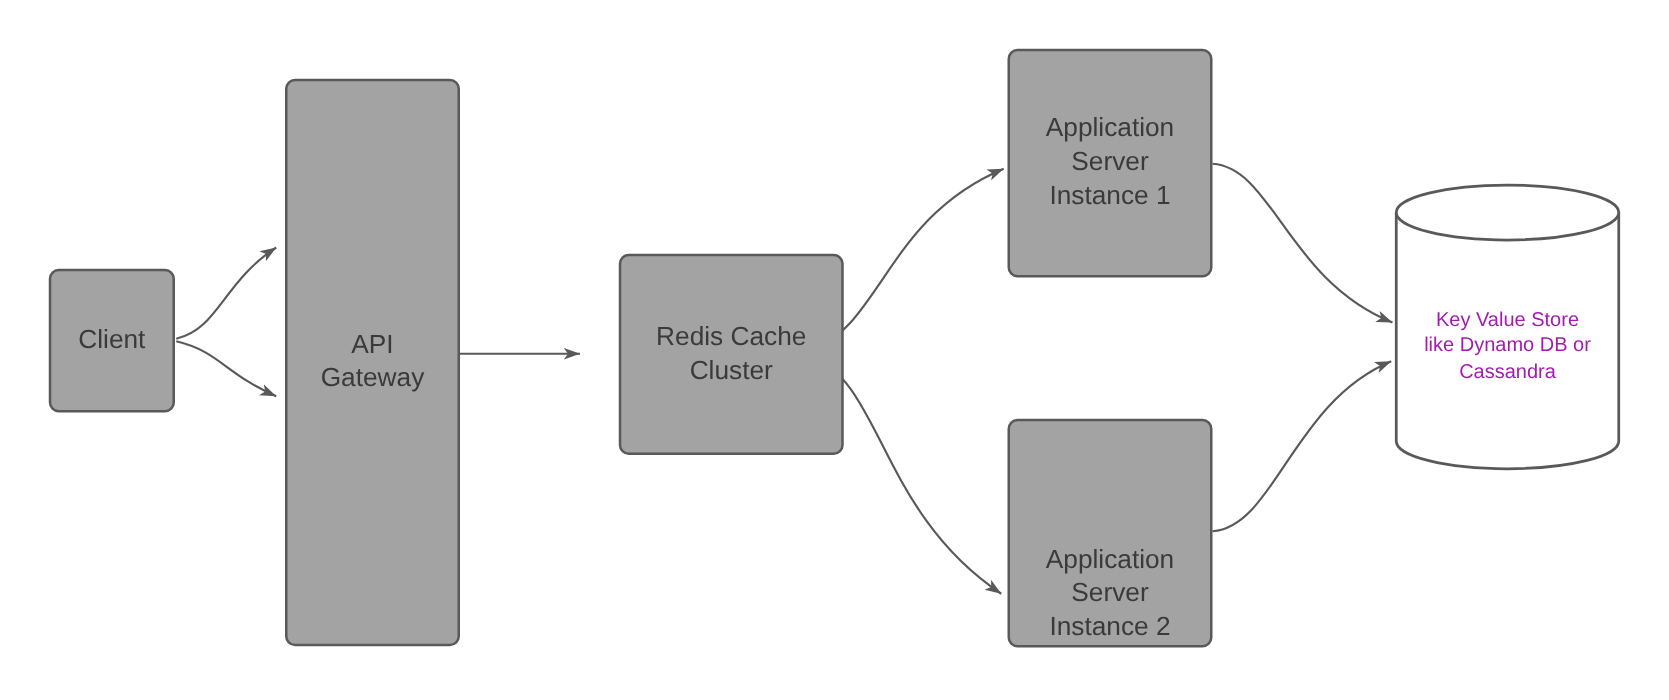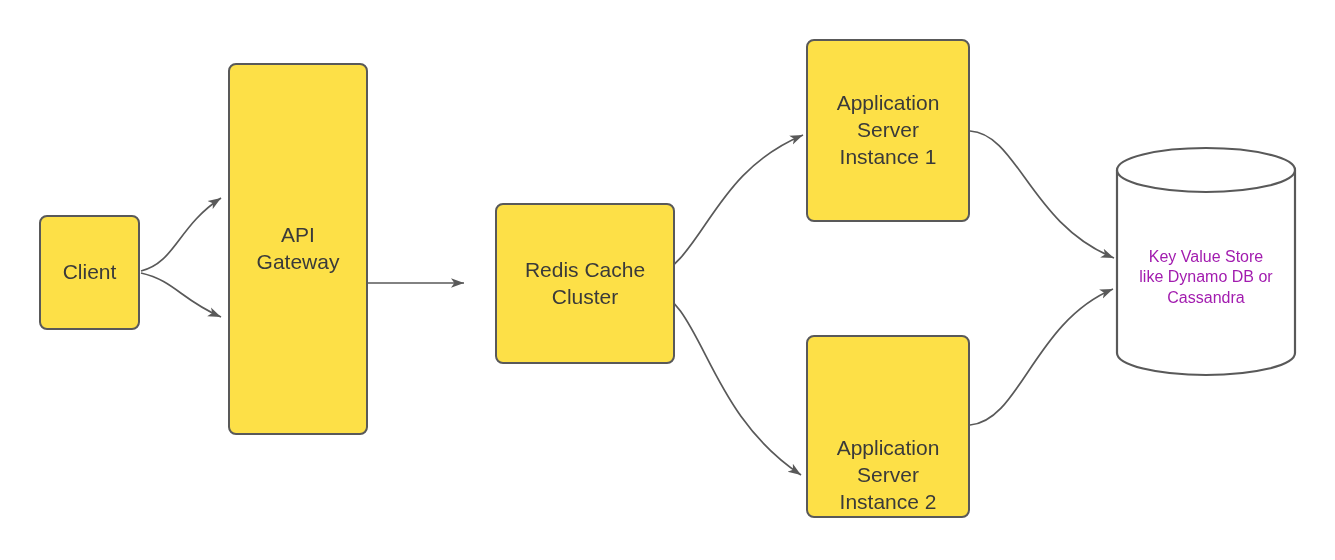--- a/index.html
+++ b/index.html
@@ -18,21 +18,21 @@
   .edge-layer {
     position: absolute;
     left: 0;
     top: 0;
     width: 1335px;
     height: 560px;
   }
   .node {
     position: absolute;
     box-sizing: border-box;
-    background: #fde047;
+    background: #a3a3a3;
     border: 2.2px solid #595959;
     border-radius: 8px;
     display: flex;
     align-items: center;
     justify-content: center;
     text-align: center;
     color: #3a3a3a;
     font-size: 21px;
     line-height: 1.28;
   }
@@ -44,21 +44,21 @@
     display: flex;
     align-items: center;
     justify-content: center;
     text-align: center;
     color: #a21caf;
     font-size: 16px;
     line-height: 1.28;
   }
   
   #node-client   { left: 39px;  top: 215px; width: 101px; height: 115px; }
-  #node-gateway  { left: 228px; top: 63px;  width: 140px; height: 372px; }
+  #node-gateway  { left: 228px; top: 63px;  width: 140px; height: 454px; }
   #node-redis    { left: 467px; top: 203px; width: 180px; height: 161px; margin-left: 28px; }
   #node-app1     { left: 806px; top: 39px;  width: 164px; height: 183px; }
   #node-app2     { left: 806px; top: 335px; width: 164px; height: 183px; align-items: flex-end; }
   #label-kv      { left: 1117px; top: 195px; width: 178px; height: 165px; }
   .w90  { max-width: 92px;  }
   .w100 { max-width: 100px; }
   .w120 { max-width: 122px; }
   .w140 { max-width: 142px; }
 </style>
 </head>

